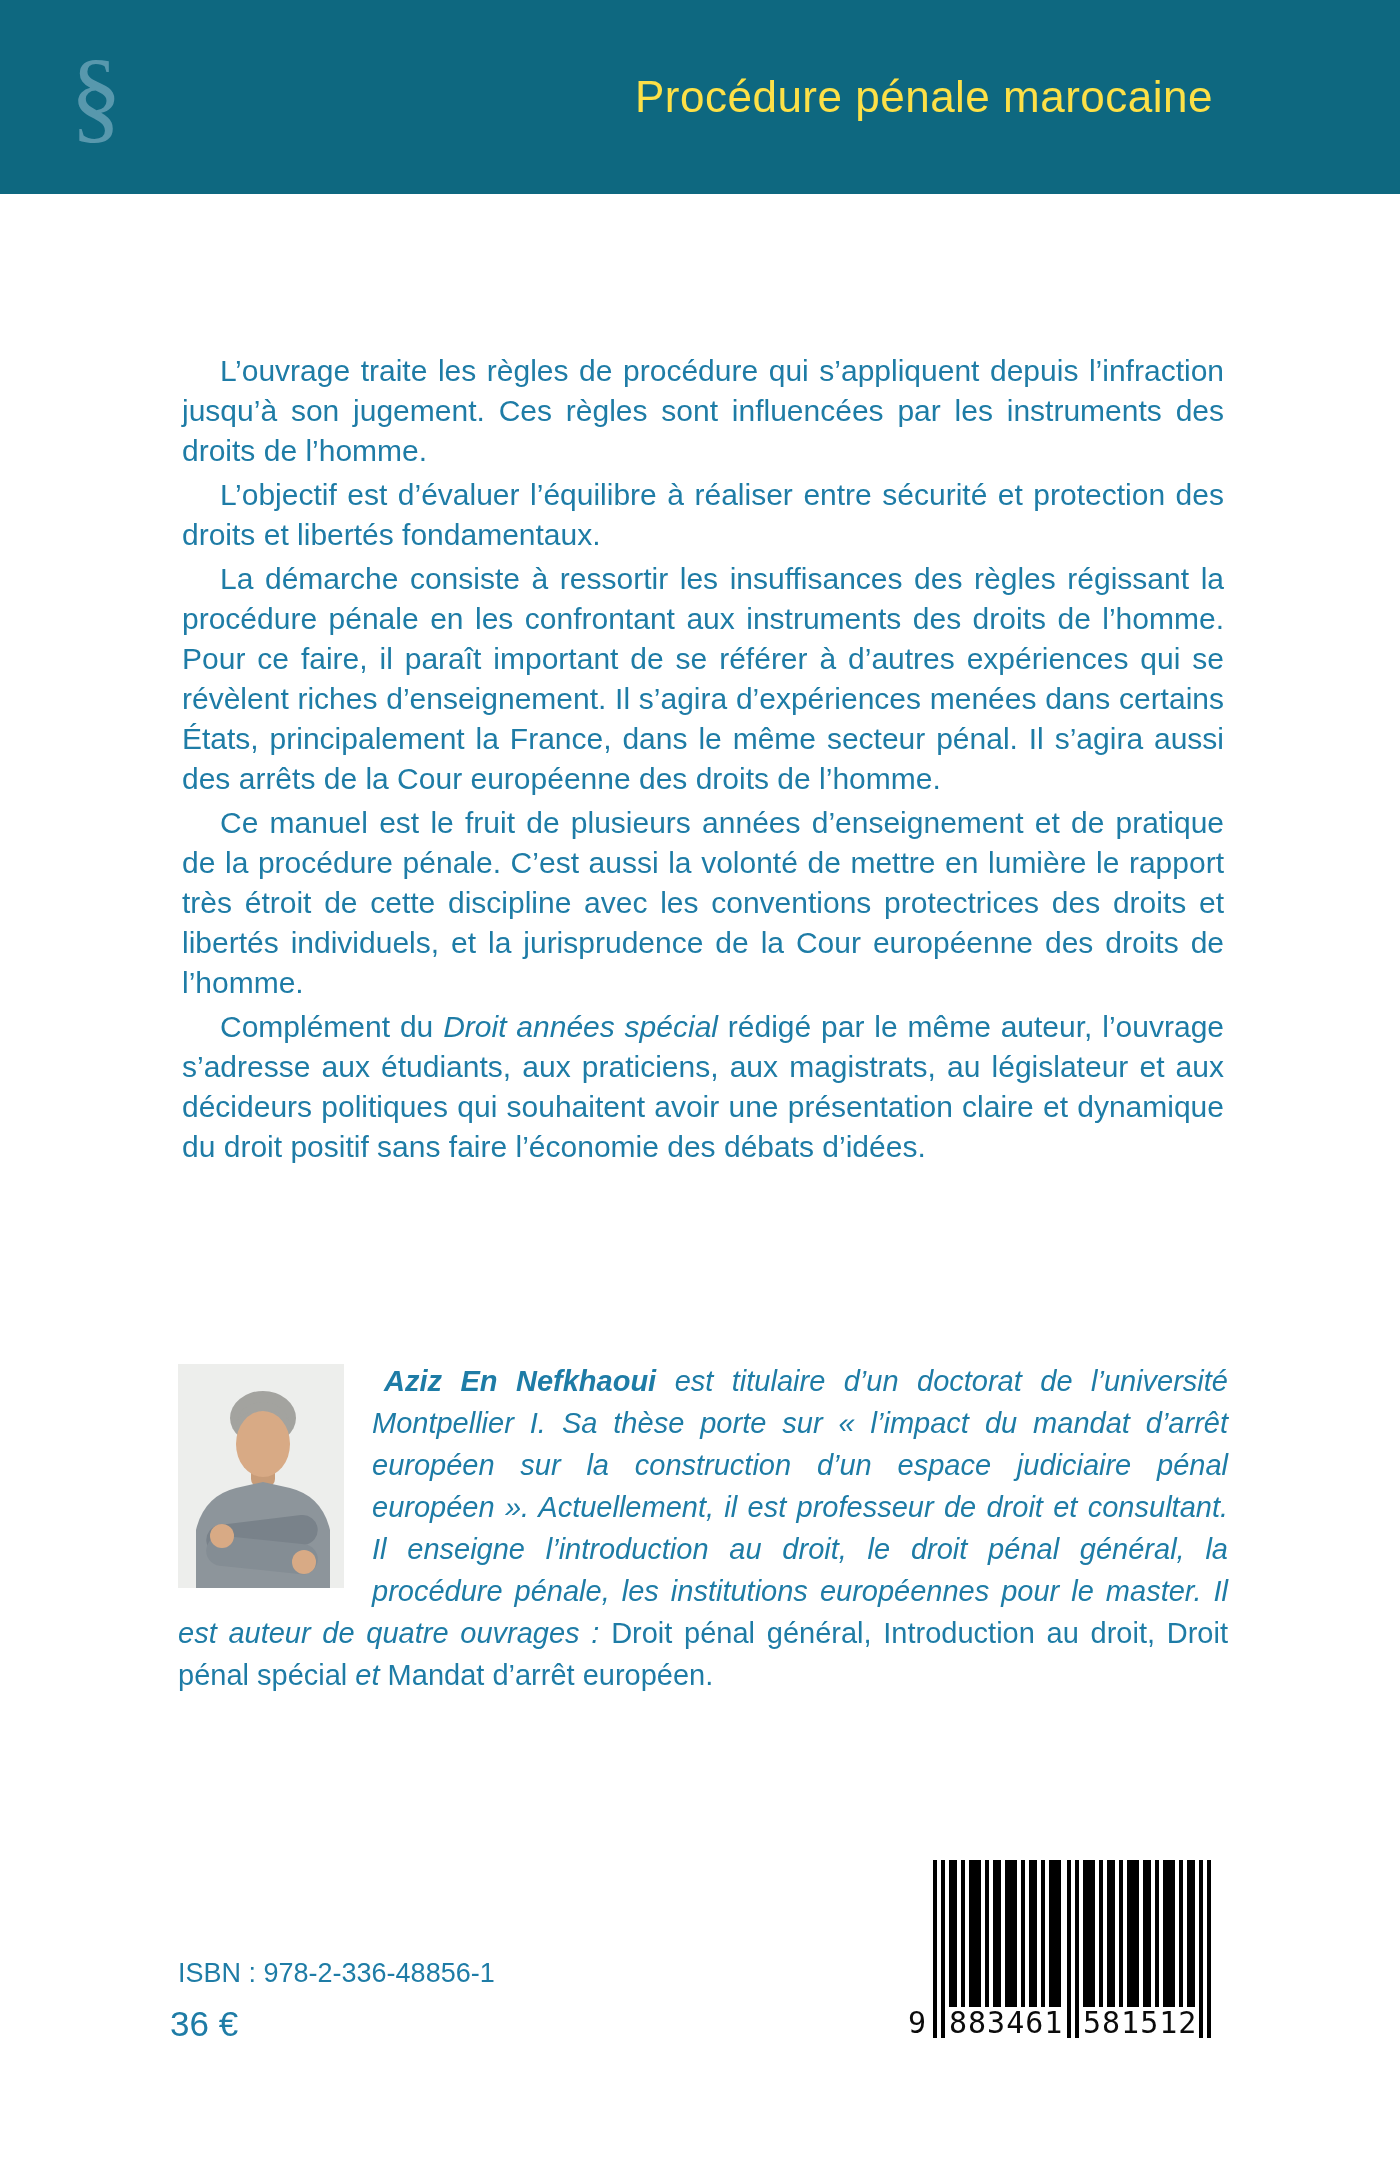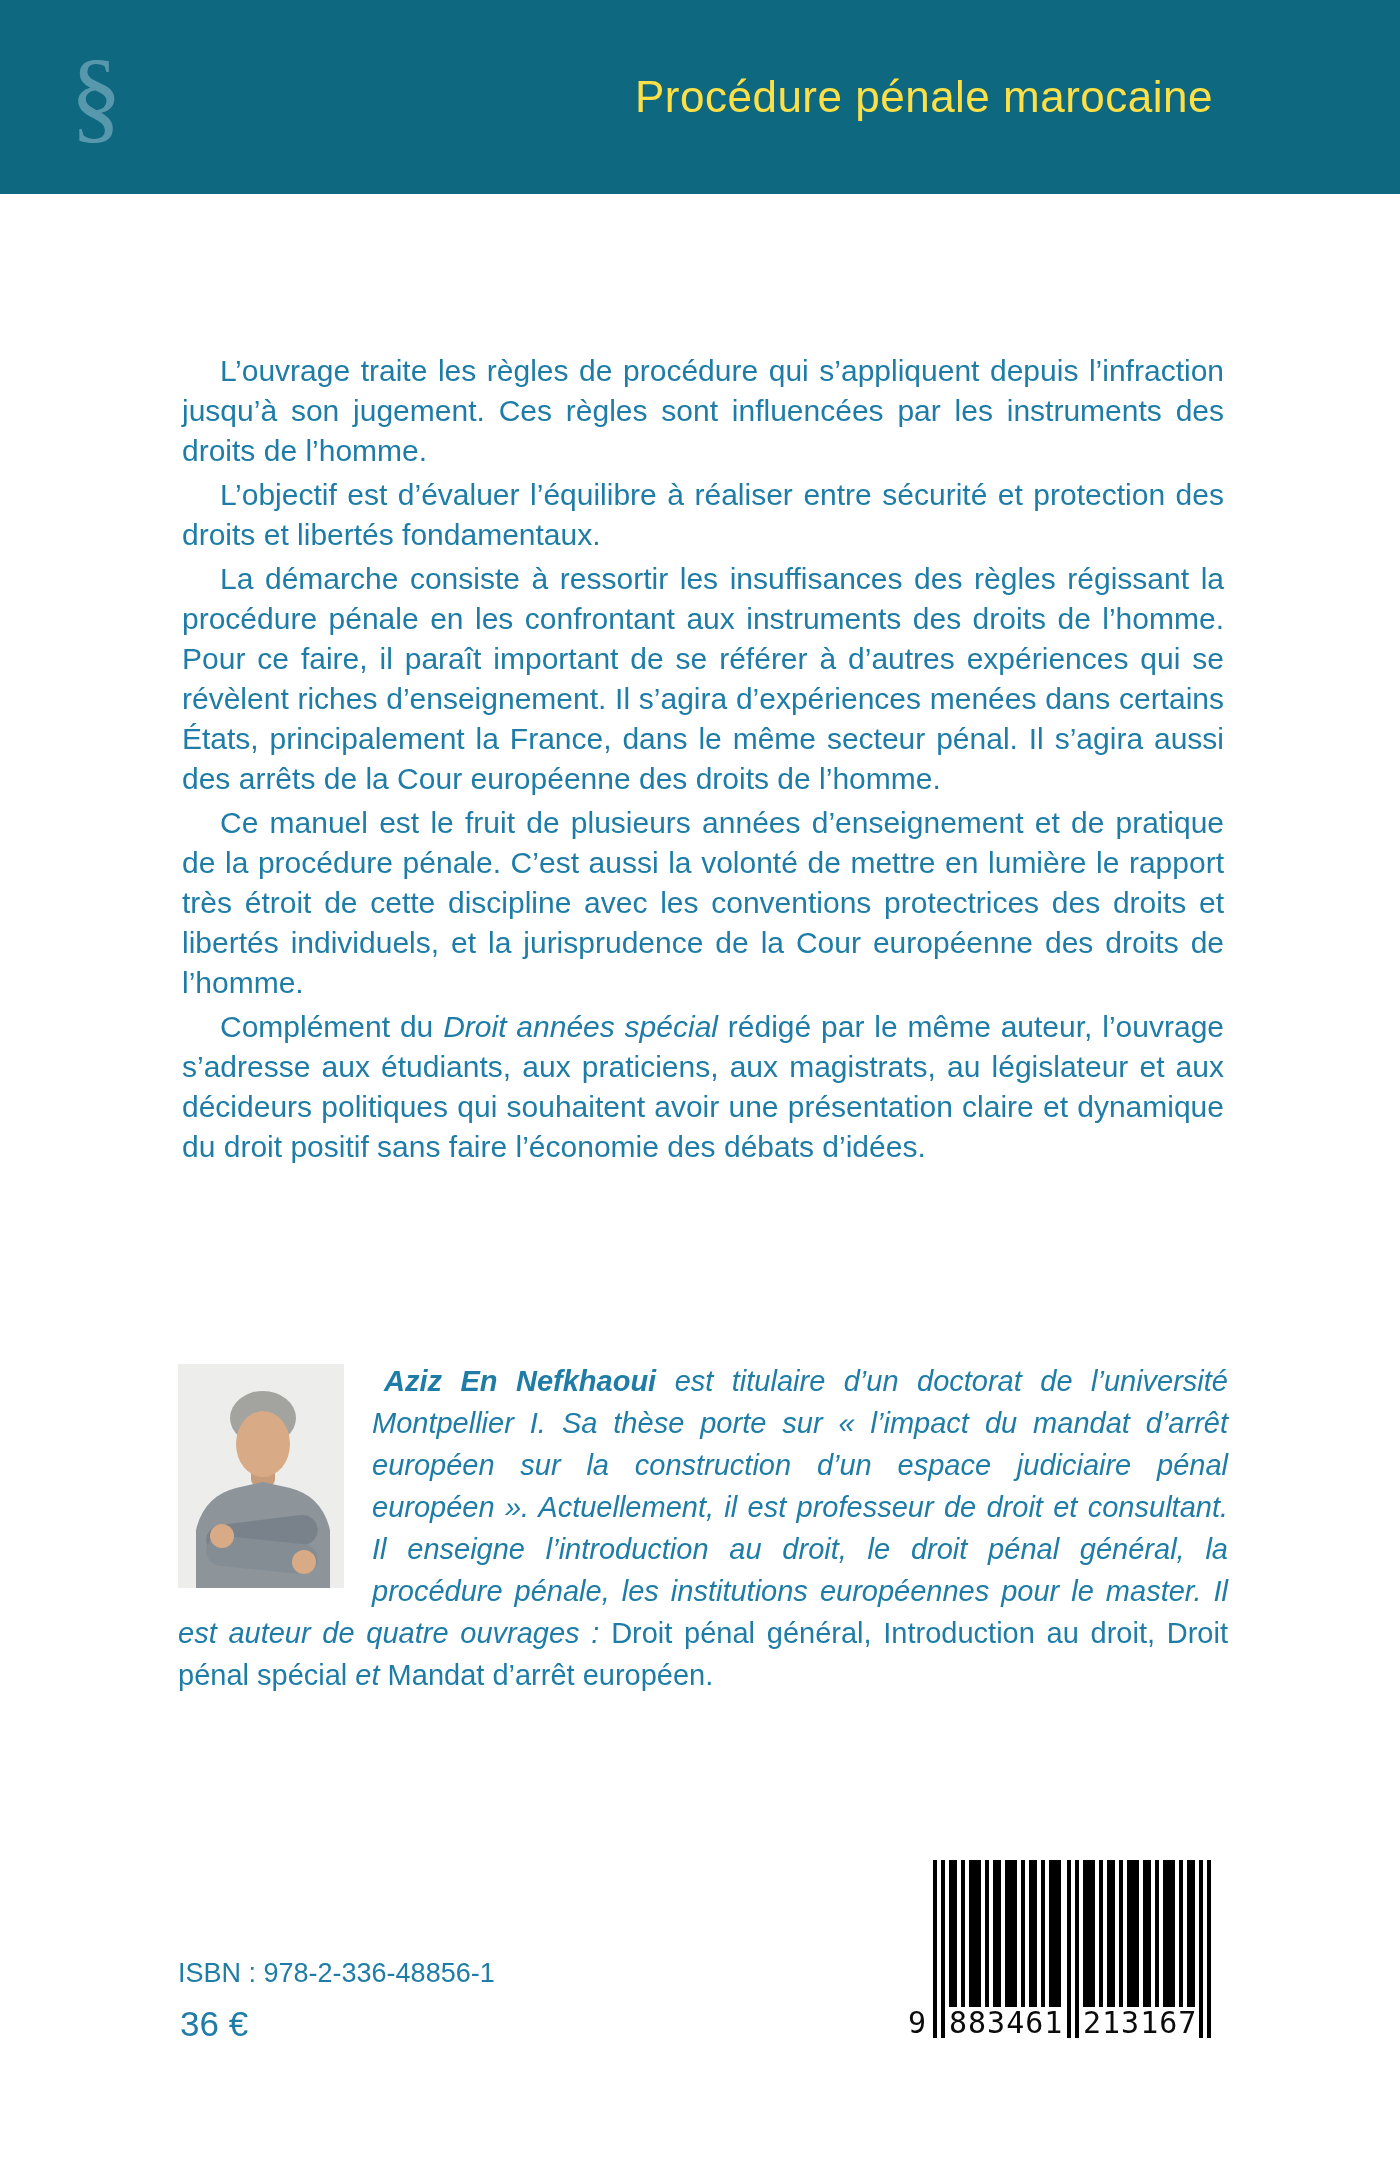--- a/index.html
+++ b/index.html
@@ -85,21 +85,21 @@
   .isbn {
     position: absolute;
     left: 178px;
     top: 1958px;
     font-size: 27px;
     color: var(--body_text);
     text-align: right;
   }
   .price {
     position: absolute;
-    left: 180px;
+    left: 170px;
     top: 2004px;
     font-size: 35px;
     color: var(--body_text);
   }
   .barcode {
     position: absolute;
     left: 903px;
     top: 1860px;
     width: 322px;
     height: 182px;
@@ -185,17 +185,17 @@
       <rect x="252" y="0" width="4" height="148"></rect>
       <rect x="260" y="0" width="12" height="148"></rect>
       <rect x="276" y="0" width="4" height="148"></rect>
       <rect x="284" y="0" width="8" height="148"></rect>
       <rect x="296" y="0" width="4" height="178"></rect>
       <rect x="304" y="0" width="4" height="178"></rect>
     </svg>
     <div class="bc-digits">
         <span class="bc-d1">9</span>
         <span class="bc-g1">883461</span>
-        <span class="bc-g2">213167</span>
+        <span class="bc-g2">581512</span>
       </div>
   </div>
 
 </div>
 
 </body></html>

